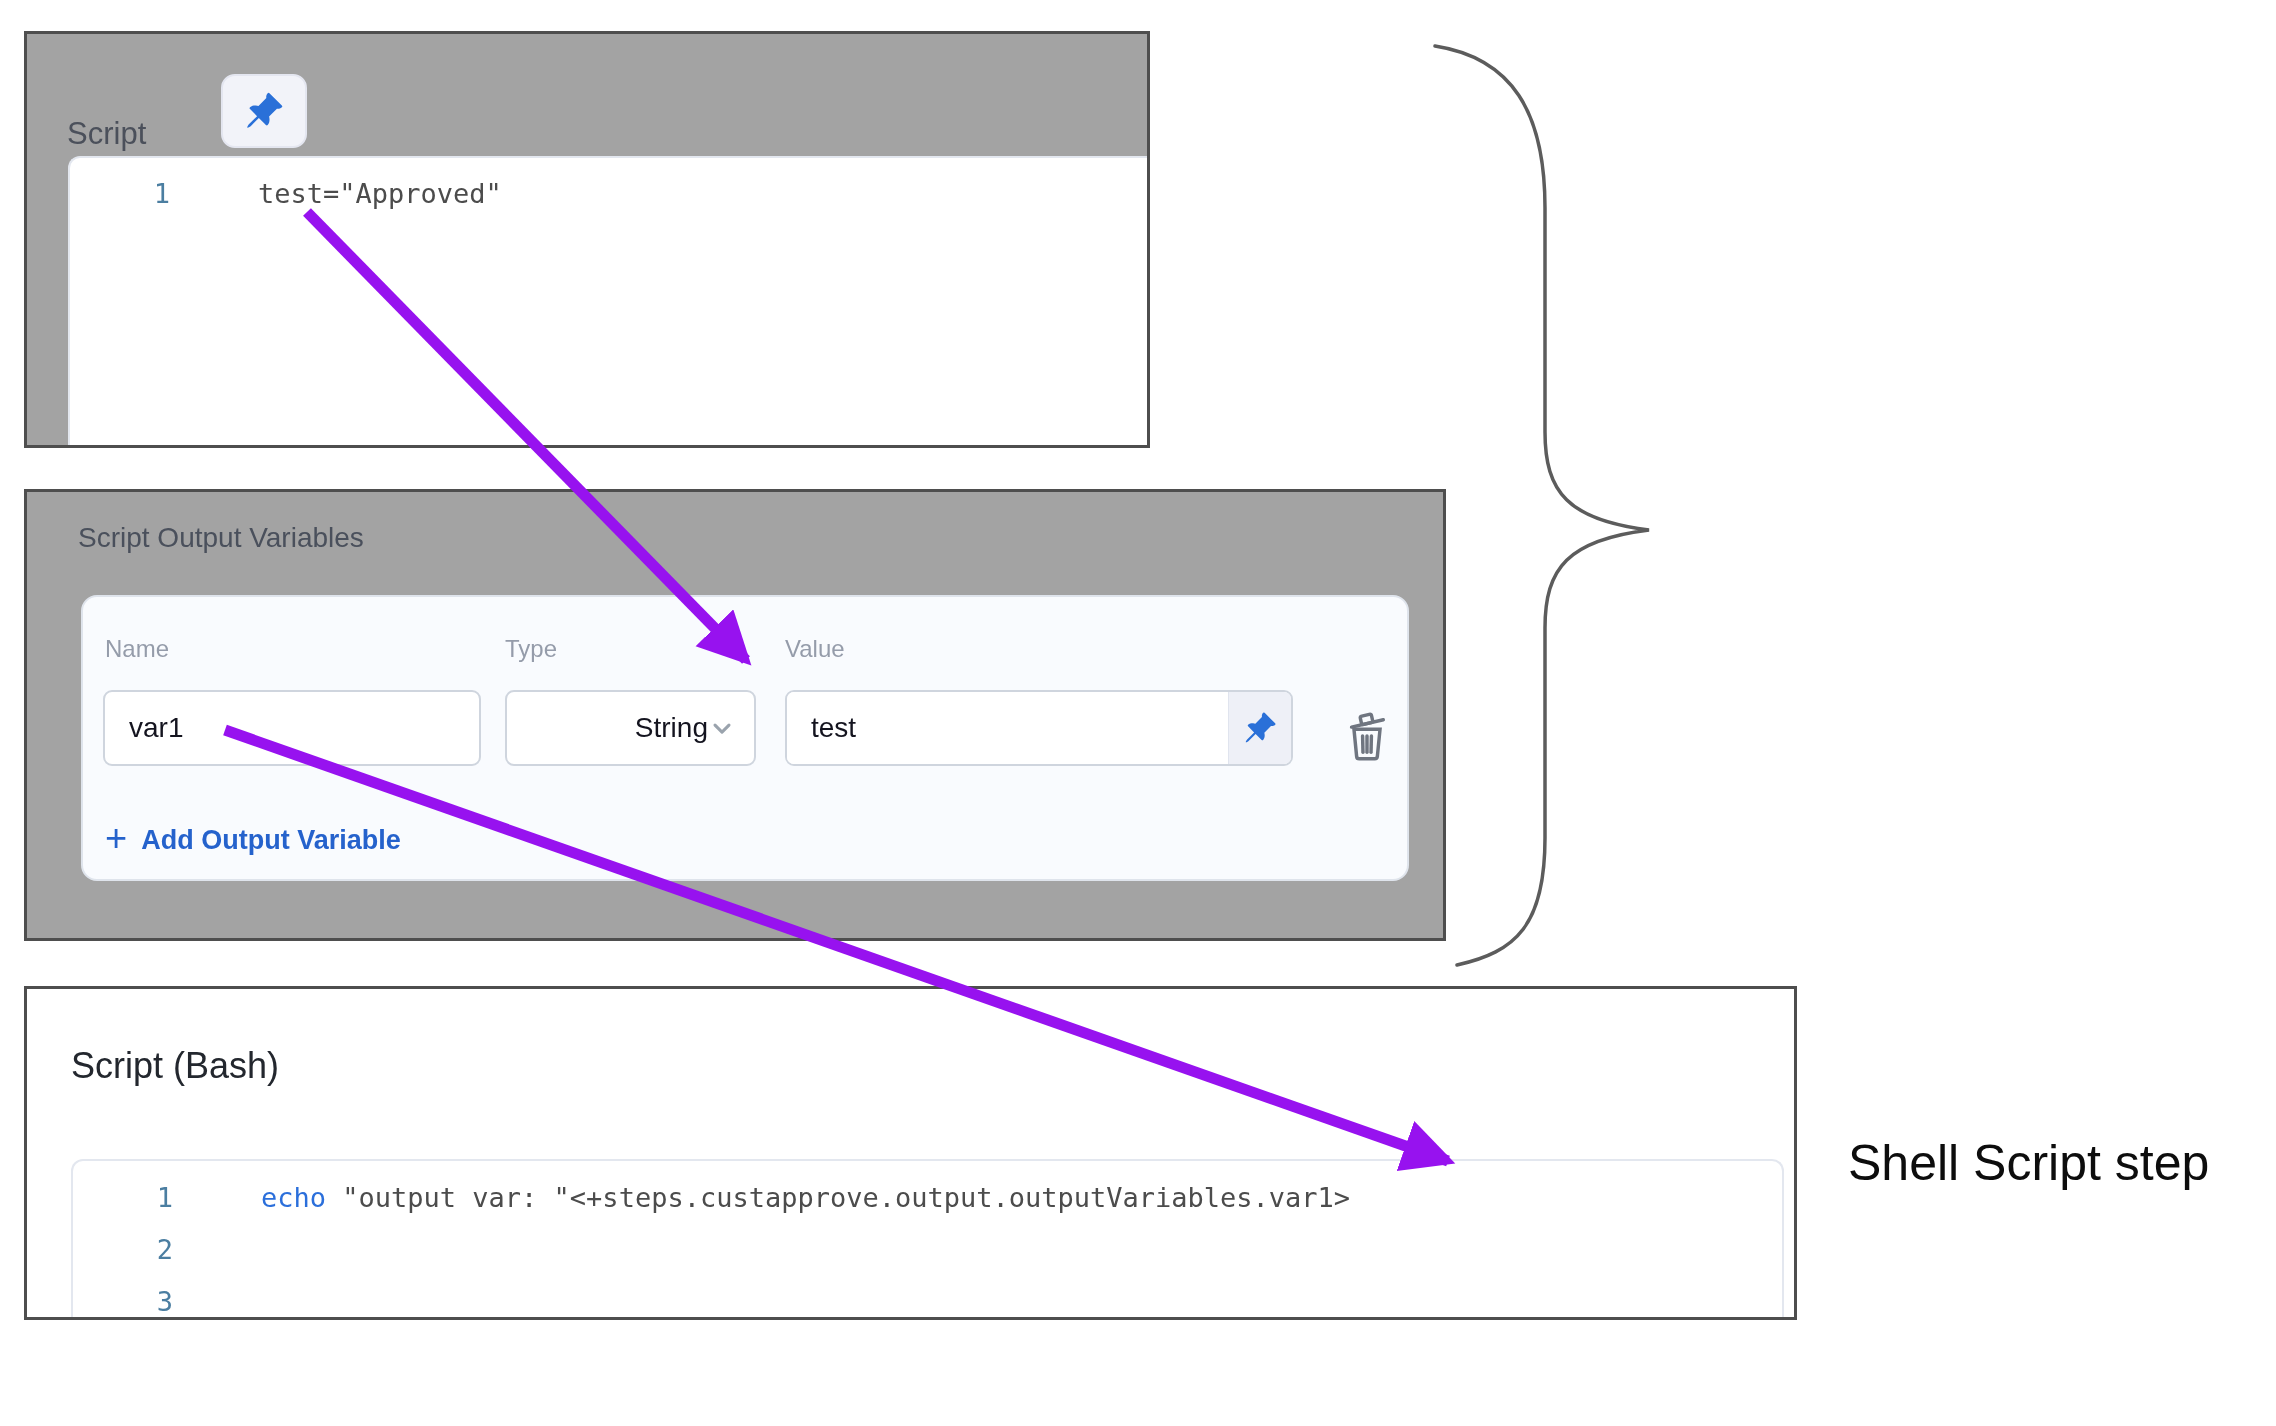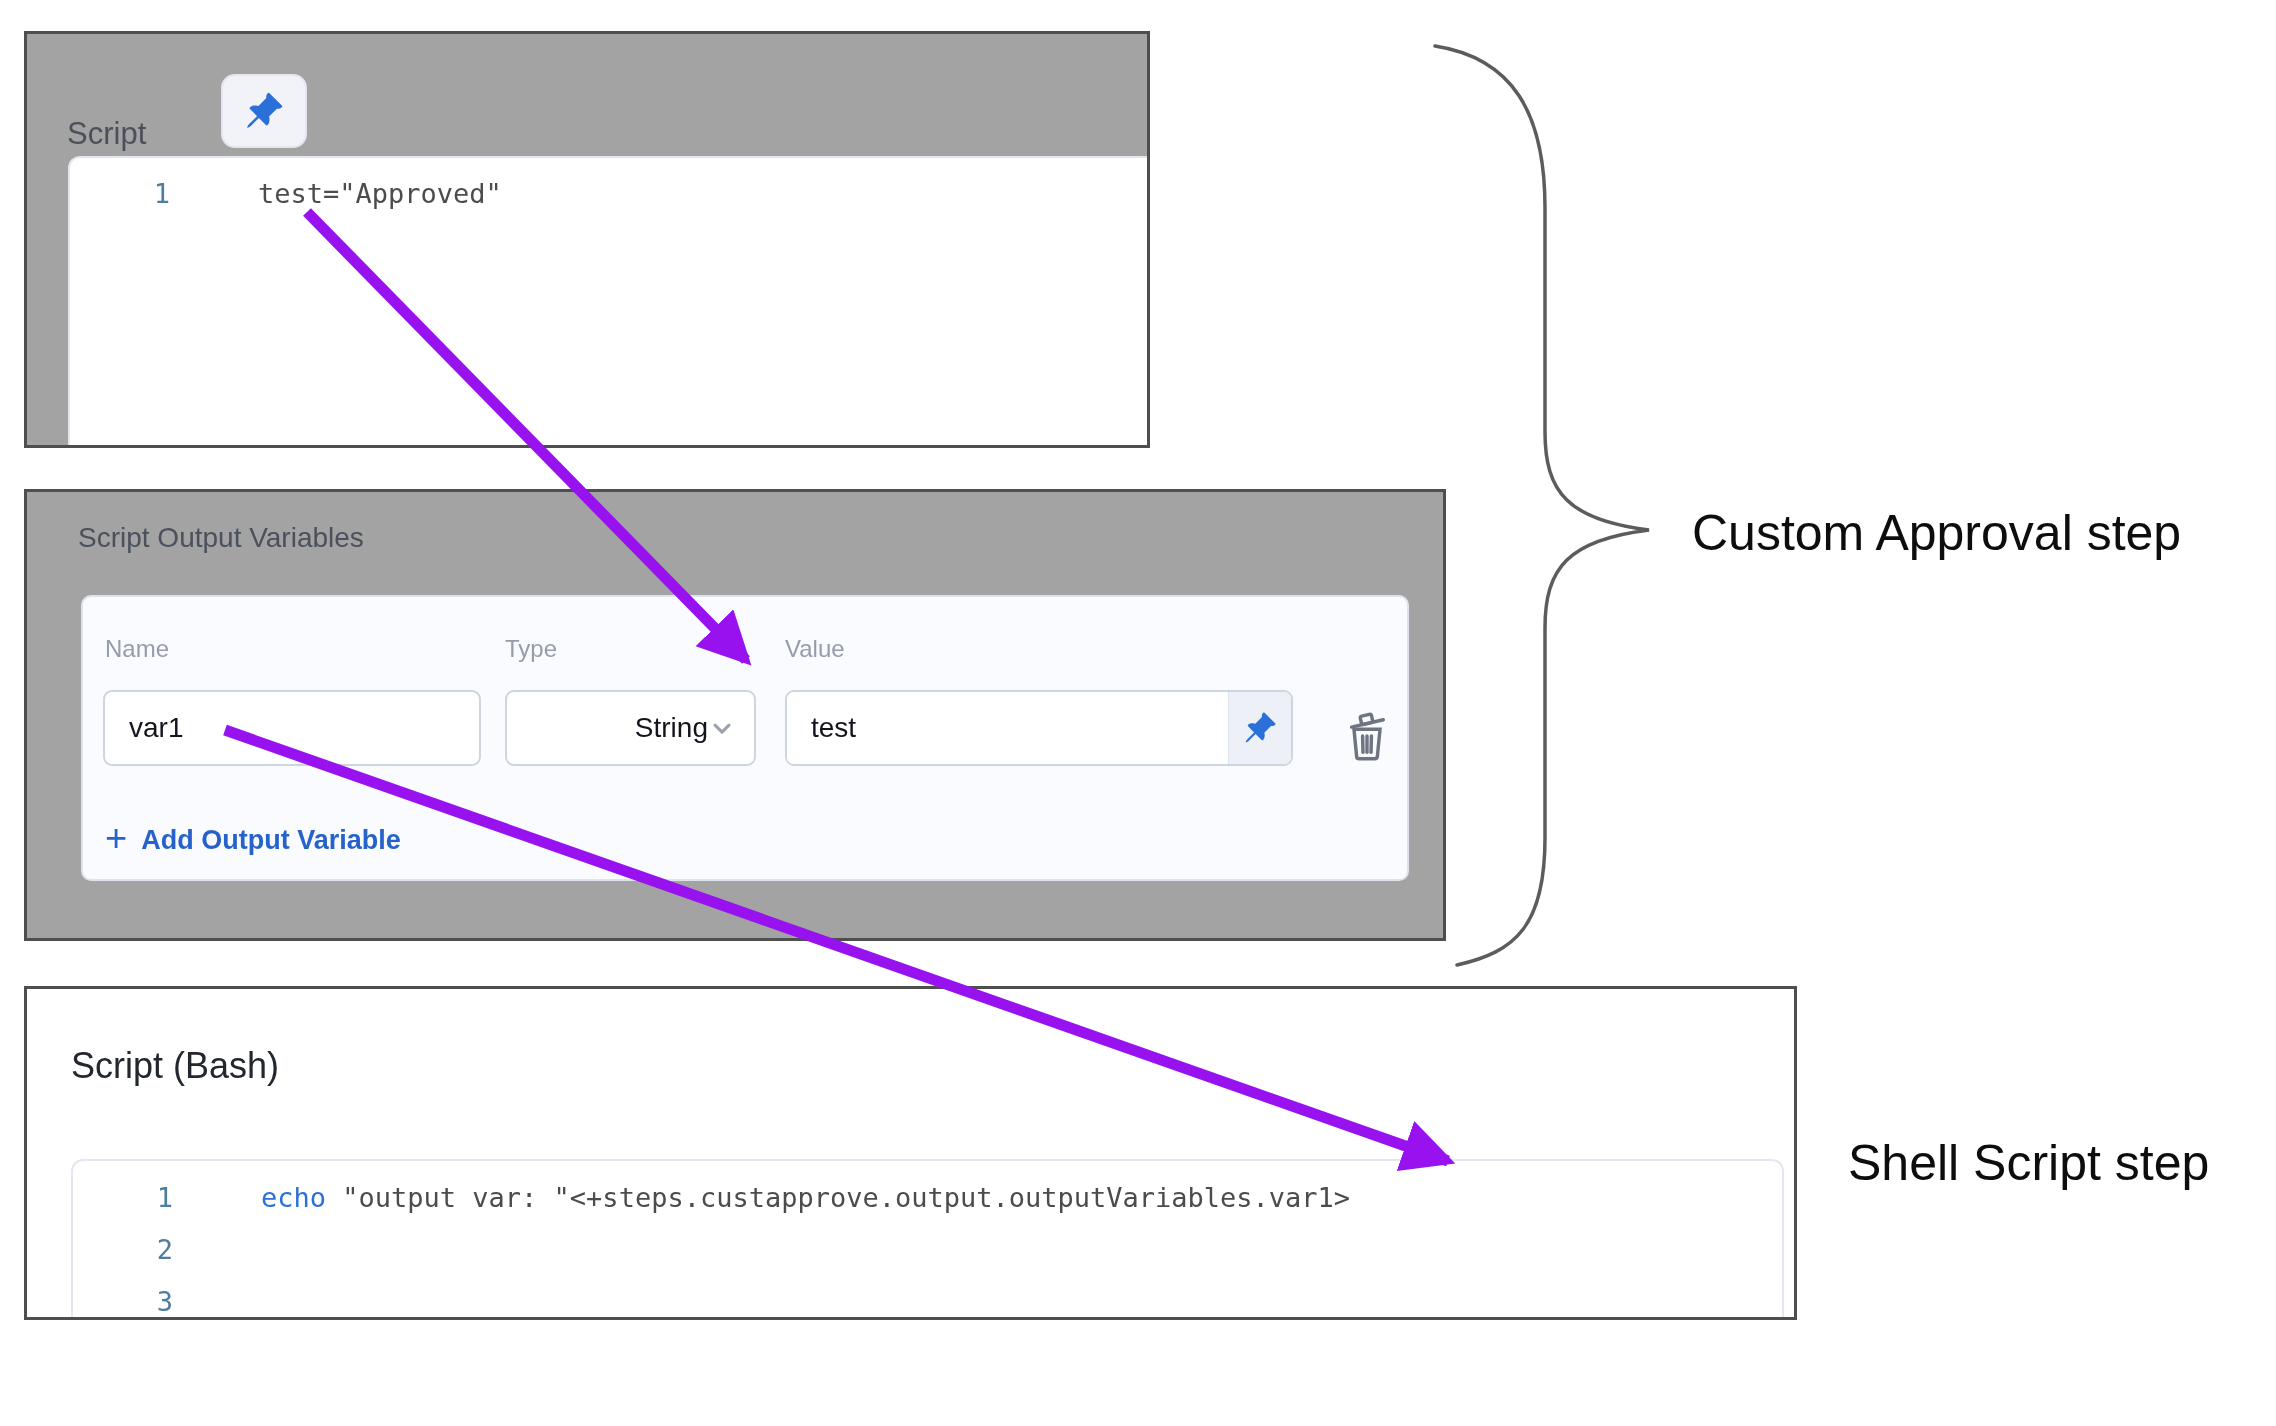--- a/index.html
+++ b/index.html
@@ -25,21 +25,21 @@
   .code-row{display:flex;align-items:center;height:46px;}
   #p3-editor .code-row{height:52px;}
   .gutter{width:100px;text-align:right;color:#4b7ea1;flex:none;}
   .code-text{margin-left:88px;white-space:pre;}
   .kw{color:#2b6fdb;}
 
   
   #panel-vars{left:24px;top:489px;width:1422px;height:452px;}
   .p2-title{position:absolute;left:51px;top:30px;font-size:28px;color:#4a505c;}
   .vars-box{position:absolute;left:54px;top:103px;width:1328px;height:286px;box-sizing:border-box;
-            background:#f9fbfe;border:2px solid #dfe4ec;border-radius:10px;}
+            background:#f9fbfe;border:2px solid #dfe4ec;border-radius:16px;}
   .col-label{position:absolute;top:38px;font-size:24px;color:#959caa;}
   #label-name{left:22px;} #label-type{left:422px;} #label-value{left:702px;}
   .fld{position:absolute;top:93px;height:76px;box-sizing:border-box;background:#ffffff;
        border:2px solid #cfd5de;border-radius:9px;font-size:28px;color:#14141f;}
   input.fld{padding:0 0 0 24px;outline:none;font-family:Liberation Sans, sans-serif;}
   #name-input{left:20px;width:378px;}
   #type-select{left:422px;width:251px;display:flex;align-items:center;
                justify-content:flex-end;padding:0 18px 0 24px;cursor:pointer;}
   #value-group{left:702px;width:508px;display:flex;align-items:stretch;overflow:hidden;padding:0;justify-content:space-between;}
   #value-input{flex:1;border:none;background:#fff;font-size:28px;color:#14141f;
@@ -156,21 +156,20 @@
         <span class="gutter">2</span>
         <span class="code-text"></span>
       </div>
       <div class="code-row">
         <span class="gutter">3</span>
         <span class="code-text"></span>
       </div>
     </div>
   </div>
 
-  <div class="annotation" id="label-custom-approval">Custom Approval step</div>
   <div class="annotation" id="label-shell-script">Shell Script step</div>
 
   <svg id="overlay" viewBox="0 0 2276 1426">
     <defs>
       <marker id="ah" markerWidth="6" markerHeight="5.2" refX="4.1" refY="2.4" orient="auto" markerUnits="strokeWidth">
         <path d="M0,0 L4.8,2.4 L0,4.8 Z" fill="#9712ef"></path>
       </marker>
     </defs>
 
     <path d="M 1435 46

